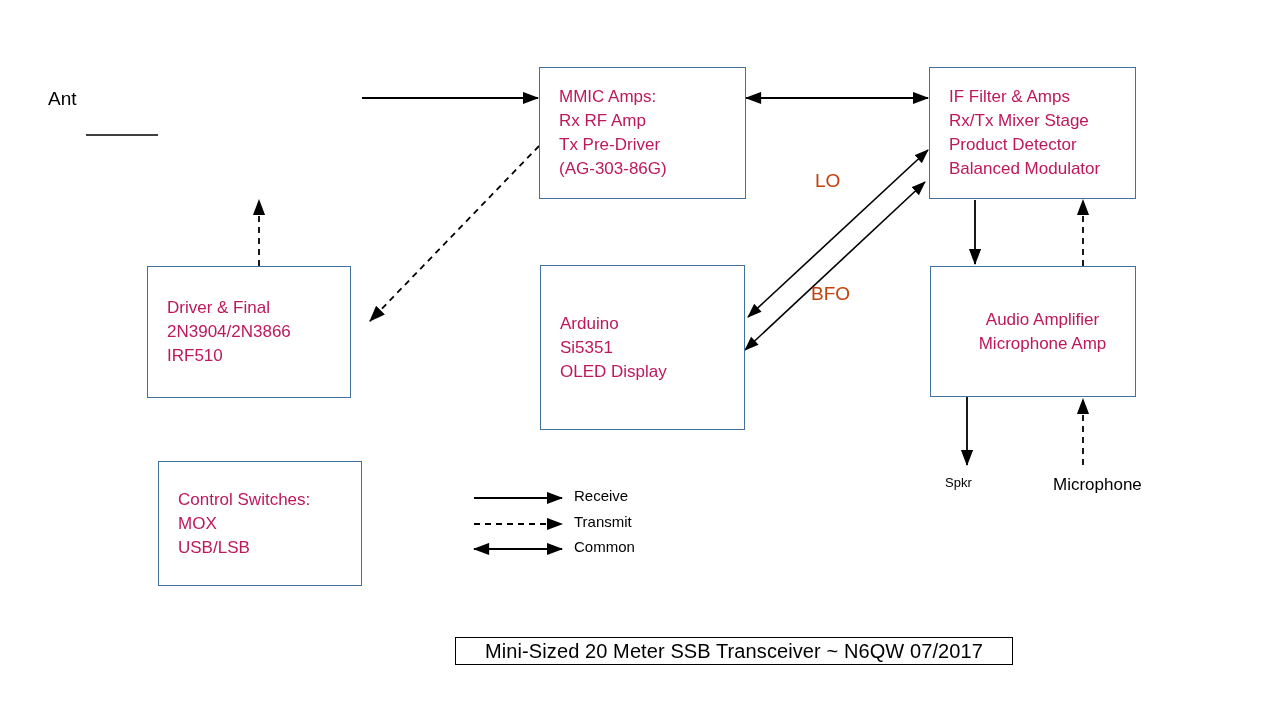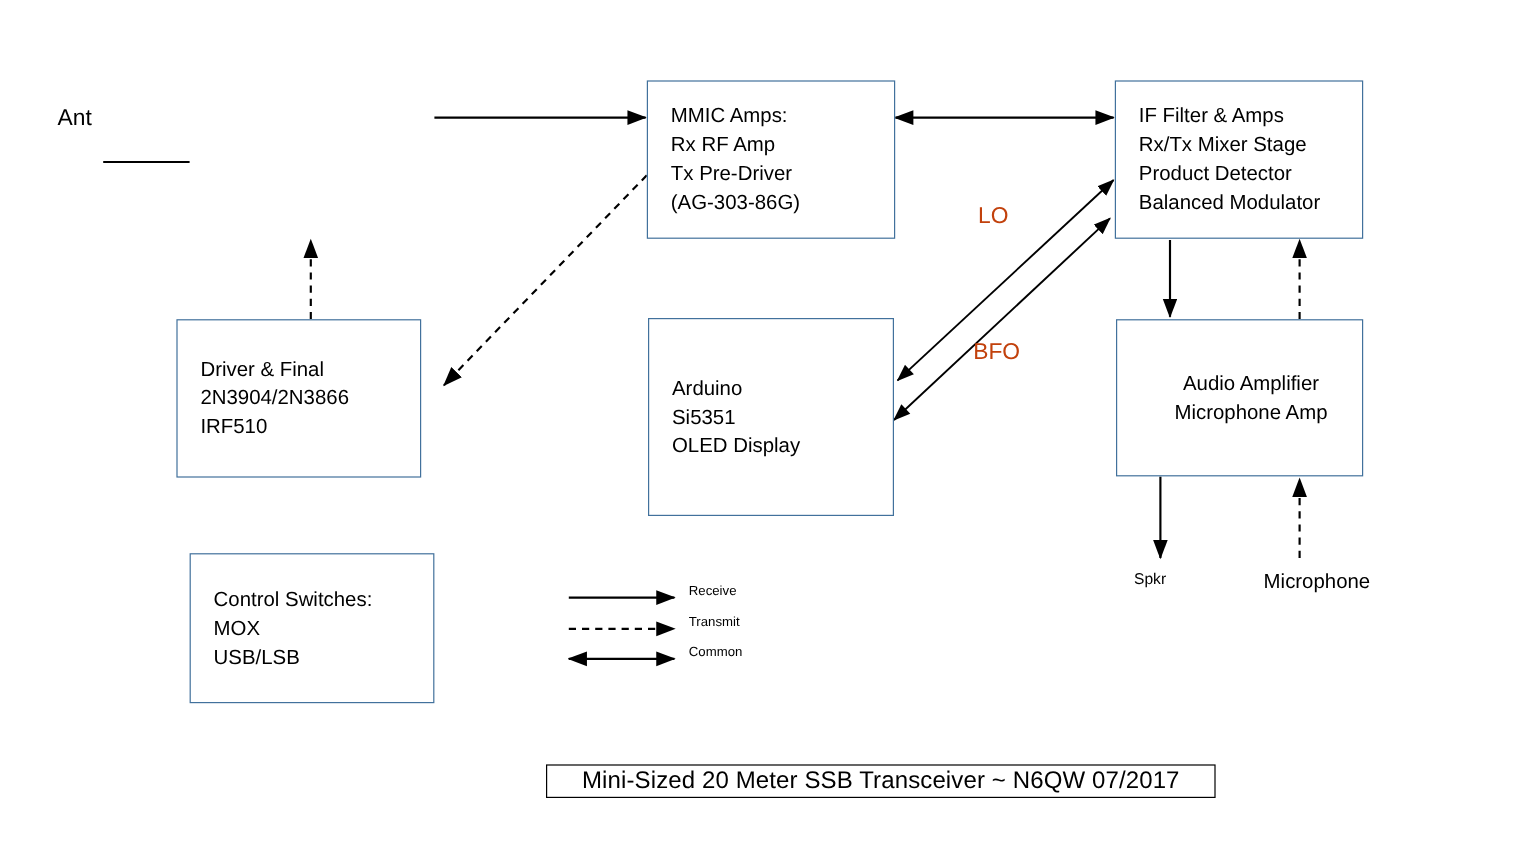--- a/index.html
+++ b/index.html
@@ -36,37 +36,37 @@
     background: #ffffff;
     display: flex;
     flex-direction: column;
     justify-content: center;
   }
   .box .line {
     font-size: 17px;
     line-height: 24px;
     padding-left: 19px;
     white-space: nowrap;
-    color: #000000;
+    color: #be185d;
   }
   .plain-label {
     position: absolute;
     font-size: 19px;
     white-space: nowrap;
     color: #000000;
   }
   .edge-label {
     position: absolute;
     font-size: 19px;
     white-space: nowrap;
     color: #c2410c;
   }
   .legend-label {
     position: absolute;
-    font-size: 11px;
+    font-size: 15px;
     white-space: nowrap;
     color: #000000;
   }
   #title-box {
     position: absolute;
     box-sizing: border-box;
     border: 1.5px solid #000000;
     background: #ffffff;
     display: flex;
     align-items: center;

